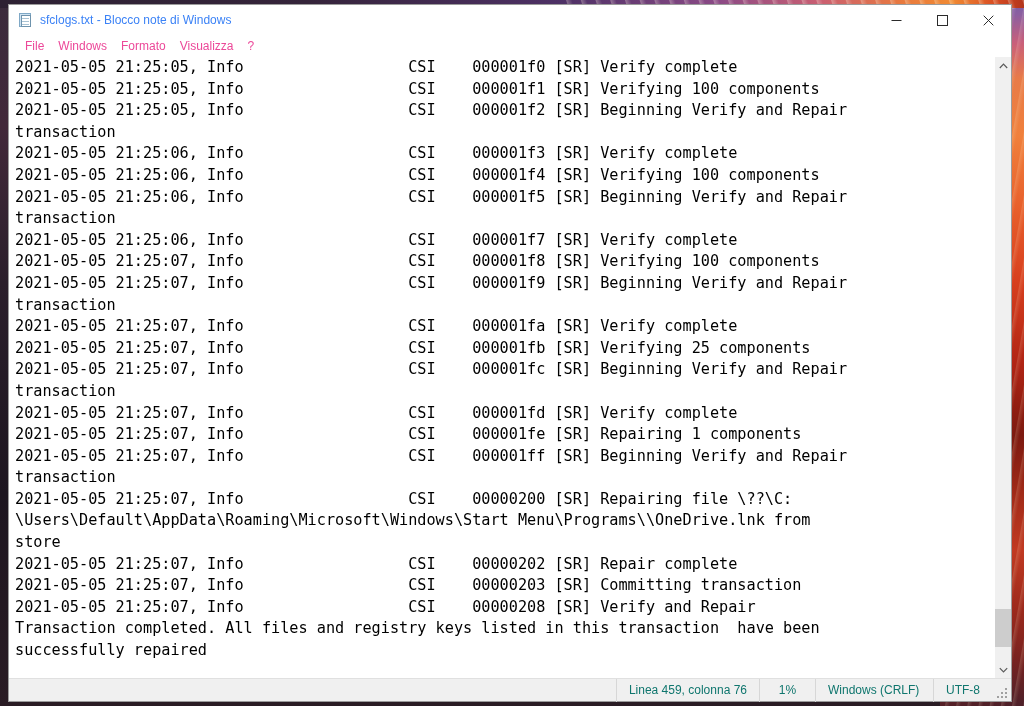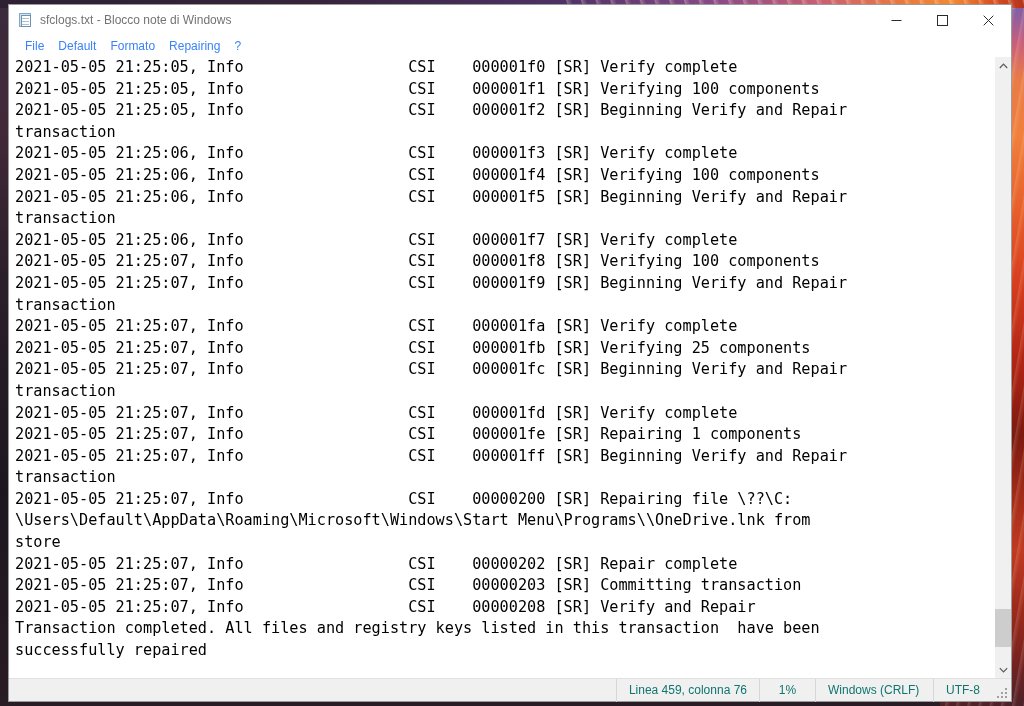--- a/index.html
+++ b/index.html
@@ -89,21 +89,21 @@
     position: absolute; left: 4px; top: 3px;
     width: 10px; height: 12px;
     background: #ffffff;
     border: 1px solid #6e93ad;
   }
   #title-icon .pad-line {
     position: absolute; left: 5px; width: 7px; height: 1px;
     background: #a9c3d4;
   }
   #title-text {
-    font-size: 12px; color: #737373;
+    font-size: 12px; color: #3b82f6;
     white-space: nowrap;
   }
   #window-controls {
     position: absolute; right: 0; top: 0;
     height: 30px; display: flex;
   }
   .win-btn {
     width: 46px; height: 30px;
     display: flex; align-items: center; justify-content: center;
     cursor: default;
@@ -111,21 +111,21 @@
   .win-btn svg { display: block; }
 
   
   #menu-bar {
     height: 22px; flex: none;
     background: #ffffff;
     display: flex; align-items: center;
     padding-left: 9px;
   }
   .menu-item {
-    font-size: 12px; color: #3b82f6;
+    font-size: 12px; color: #ec4899;
     padding: 2px 7px 3px 7px;
     white-space: nowrap; cursor: default;
   }
 
   
   #editor-region {
     flex: 1 1 auto;
     display: flex;
     min-height: 0;
     background: #ffffff;
@@ -239,23 +239,23 @@
         <svg width="11" height="11" viewBox="0 0 11 11" aria-hidden="true">
           <line x1="0.7" y1="0.7" x2="10.3" y2="10.3" stroke="#2b2b2b" stroke-width="1"></line>
           <line x1="10.3" y1="0.7" x2="0.7" y2="10.3" stroke="#2b2b2b" stroke-width="1"></line>
         </svg>
       </div>
     </div>
   </div>
 
   <div id="menu-bar">
     <div class="menu-item">File</div>
-    <div class="menu-item">Default</div>
+    <div class="menu-item">Windows</div>
     <div class="menu-item">Formato</div>
-    <div class="menu-item">Repairing</div>
+    <div class="menu-item">Visualizza</div>
     <div class="menu-item">?</div>
   </div>
 
   <div id="editor-region">
     <div id="text-area">
       <div id="text-content"><span class="logline">2021-05-05 21:25:05, Info                  CSI    000001f0 [SR] Verify complete</span><span class="logline">2021-05-05 21:25:05, Info                  CSI    000001f1 [SR] Verifying 100 components</span><span class="logline">2021-05-05 21:25:05, Info                  CSI    000001f2 [SR] Beginning Verify and Repair</span><span class="logline">transaction</span><span class="logline">2021-05-05 21:25:06, Info                  CSI    000001f3 [SR] Verify complete</span><span class="logline">2021-05-05 21:25:06, Info                  CSI    000001f4 [SR] Verifying 100 components</span><span class="logline">2021-05-05 21:25:06, Info                  CSI    000001f5 [SR] Beginning Verify and Repair</span><span class="logline">transaction</span><span class="logline">2021-05-05 21:25:06, Info                  CSI    000001f7 [SR] Verify complete</span><span class="logline">2021-05-05 21:25:07, Info                  CSI    000001f8 [SR] Verifying 100 components</span><span class="logline">2021-05-05 21:25:07, Info                  CSI    000001f9 [SR] Beginning Verify and Repair</span><span class="logline">transaction</span><span class="logline">2021-05-05 21:25:07, Info                  CSI    000001fa [SR] Verify complete</span><span class="logline">2021-05-05 21:25:07, Info                  CSI    000001fb [SR] Verifying 25 components</span><span class="logline">2021-05-05 21:25:07, Info                  CSI    000001fc [SR] Beginning Verify and Repair</span><span class="logline">transaction</span><span class="logline">2021-05-05 21:25:07, Info                  CSI    000001fd [SR] Verify complete</span><span class="logline">2021-05-05 21:25:07, Info                  CSI    000001fe [SR] Repairing 1 components</span><span class="logline">2021-05-05 21:25:07, Info                  CSI    000001ff [SR] Beginning Verify and Repair</span><span class="logline">transaction</span><span class="logline">2021-05-05 21:25:07, Info                  CSI    00000200 [SR] Repairing file \??\C:</span><span class="logline">\Users\Default\AppData\Roaming\Microsoft\Windows\Start Menu\Programs\\OneDrive.lnk from</span><span class="logline">store</span><span class="logline">2021-05-05 21:25:07, Info                  CSI    00000202 [SR] Repair complete</span><span class="logline">2021-05-05 21:25:07, Info                  CSI    00000203 [SR] Committing transaction</span><span class="logline">2021-05-05 21:25:07, Info                  CSI    00000208 [SR] Verify and Repair</span><span class="logline">Transaction completed. All files and registry keys listed in this transaction  have been</span><span class="logline">successfully repaired</span></div>
     </div>
 
     <div id="v-scrollbar">
       <div class="sb-arrow">

